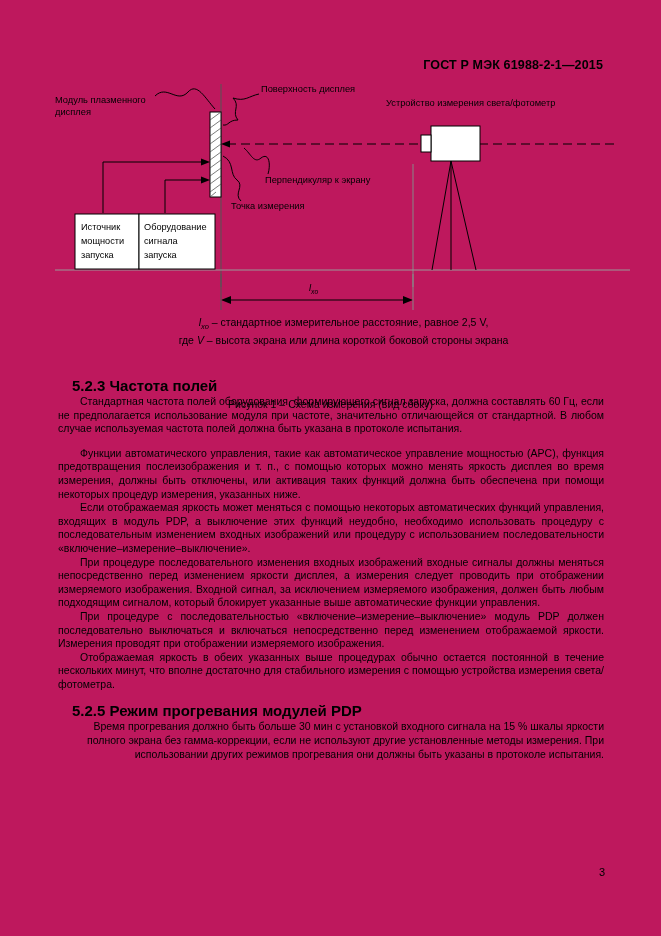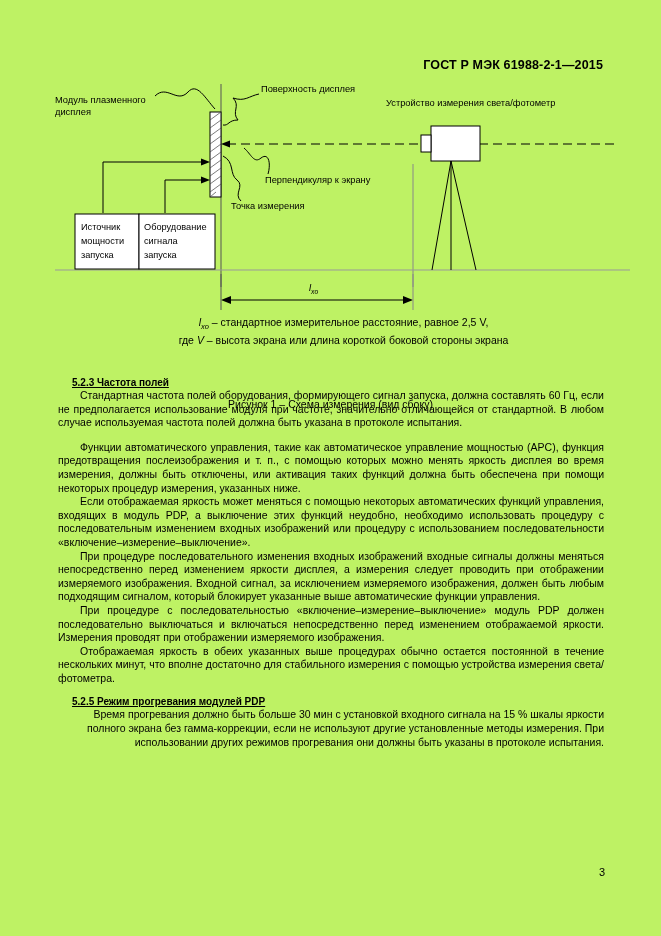--- a/index.html
+++ b/index.html
@@ -14,21 +14,21 @@
     font-family: "Liberation Sans", sans-serif;
     color: #000000;
     overflow: hidden;
   }
 
   .page {
     position: absolute;
     left: 0; top: 0;
     width: 661px;
     height: 936px;
-    background: #bef264;
+    background: #be185d;
   }
 
   
   .header {
     position: absolute;
     top: 58px;
     right: 58px;
     font-size: 12.5px;
     font-weight: bold;
     letter-spacing: 0.15px;
@@ -68,25 +68,24 @@
   }
 
   
   .content {
     position: absolute;
     left: 58px;
     top: 377px;
     width: 546px;
   }
   .h3 {
-    font-size: 10px;
+    font-size: 15px;
     font-weight: bold;
     margin: 0 0 1px 0;
     padding-left: 14px;
-    text-decoration: underline;
   }
   .sec-gap { margin-top: 11px; }
   p.body {
     font-size: 10.5px;
     line-height: 13.6px;
     margin: 0;
     text-align: justify;
     text-indent: 22px;
     hyphens: none;
   }

